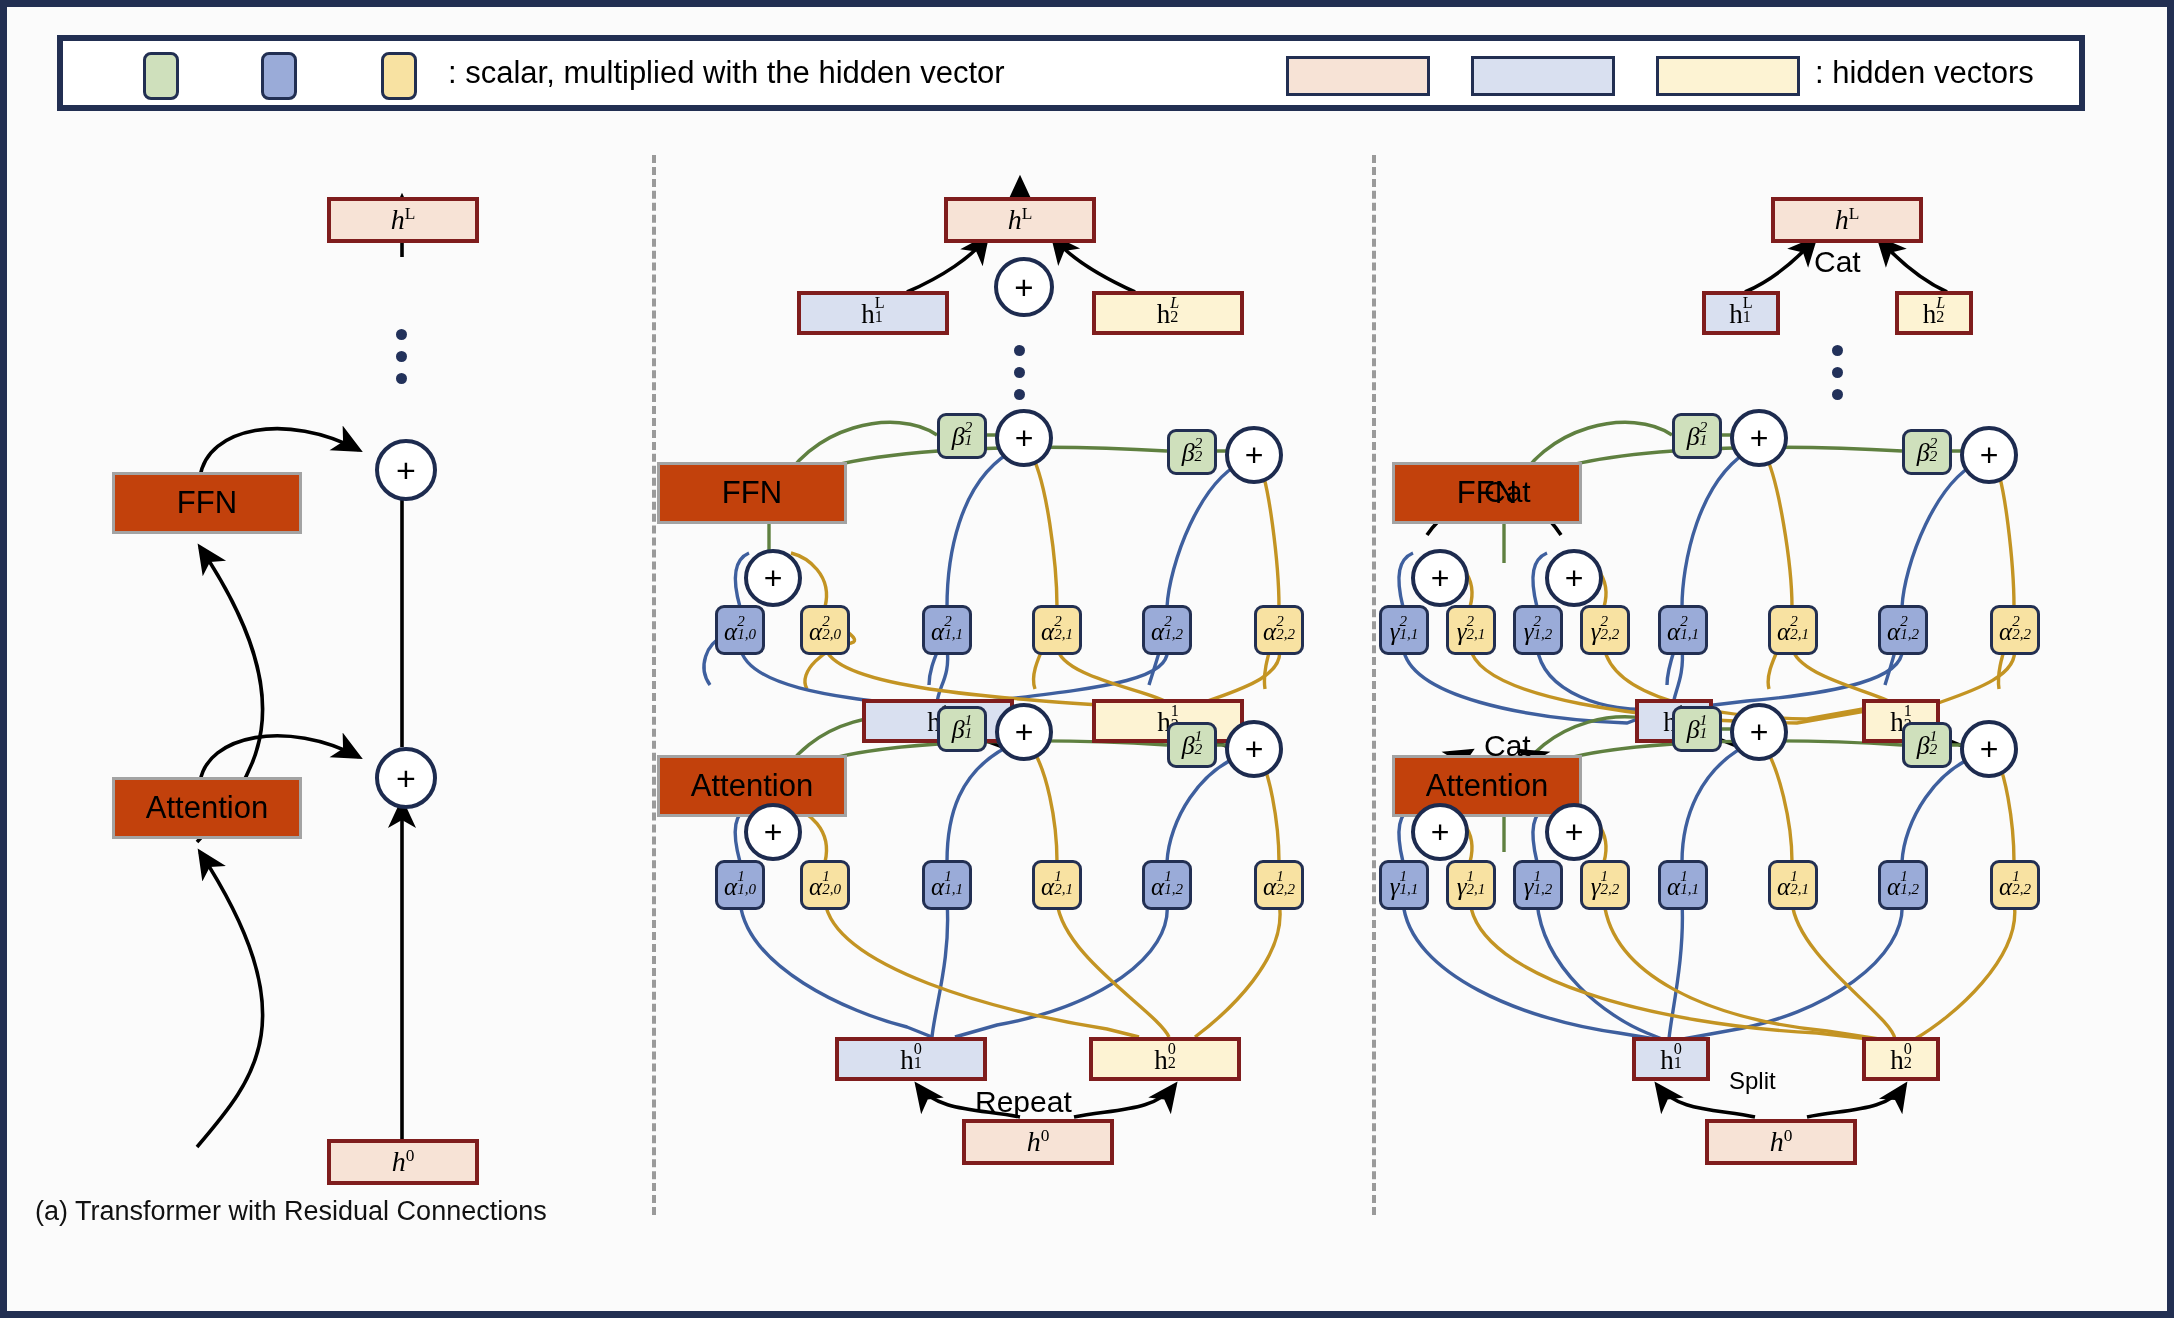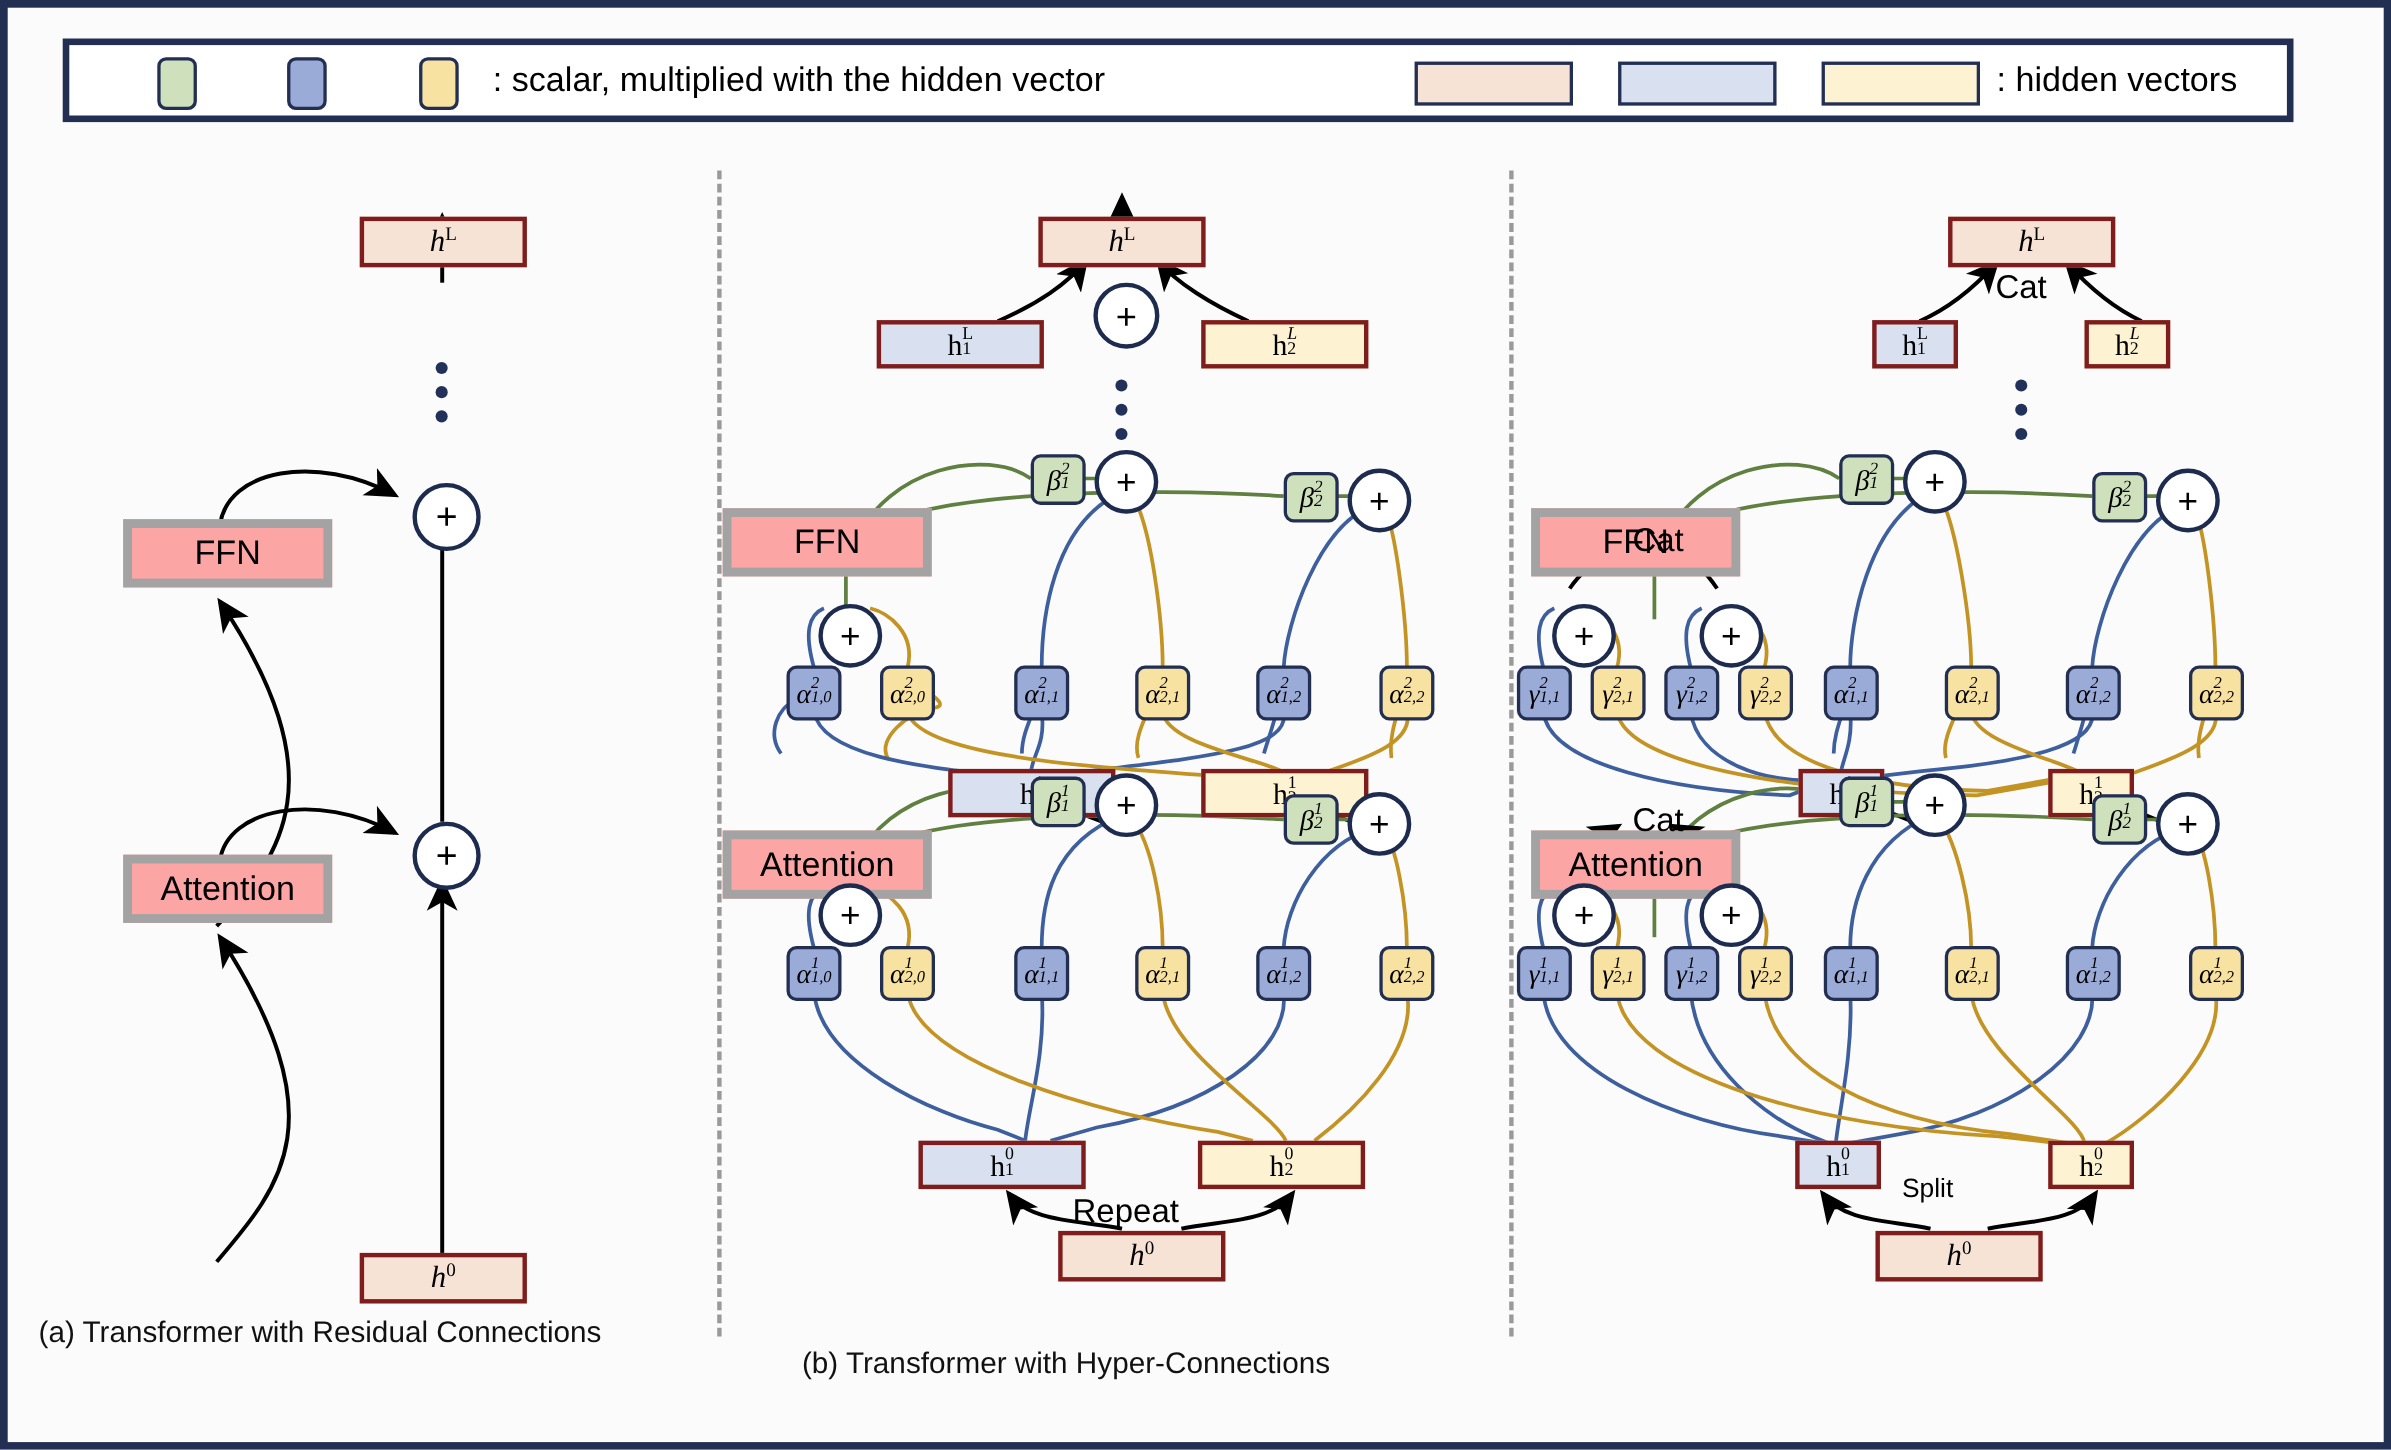--- a/index.html
+++ b/index.html
@@ -15,21 +15,21 @@
   .lg-sw.vec{width:144px;height:40px;top:15px;}
   .lg-txt{position:absolute;top:50%;transform:translateY(-50%);font-size:31px;color:#000;white-space:nowrap;}
 
   
   .vdiv{position:absolute;width:0;border-left:4px dashed #9a9a9a;}
 
   
   .vbox{position:absolute;border:4px solid #7f1d1d;box-sizing:border-box;
         display:flex;align-items:center;justify-content:center;
         font-family:"Liberation Serif",serif;color:#000;}
-  .wbox{position:absolute;border:8px solid #a3a3a3;box-sizing:border-box;background:#fca5a5;
+  .wbox{position:absolute;border:3px solid #a3a3a3;box-sizing:border-box;background:#c2410c;
         display:flex;align-items:center;justify-content:center;
         font-family:"Liberation Sans",sans-serif;font-size:31px;color:#000;}
   .scal{position:absolute;border:3px solid #222f52;border-radius:9px;box-sizing:border-box;
         display:flex;align-items:center;justify-content:center;
         font-family:"Liberation Serif",serif;font-style:italic;color:#000;}
   .plus{position:absolute;border:4px solid #1d2b4f;border-radius:50%;background:#fff;
         display:flex;align-items:center;justify-content:center;
         font-family:"Liberation Sans",sans-serif;color:#000;line-height:1;}
   .dots{position:absolute;display:flex;flex-direction:column;align-items:center;gap:11px;}
   .dots i{display:block;width:11px;height:11px;border-radius:50%;background:#22315a;}
@@ -508,15 +508,14 @@
   </div>
   <div class="vbox" style="left:1855px;top:1030px;width:78px;height:44px;background:#fdf3d3;font-size:27px;">
     <span>h<span class="ss"><span class="up">0</span><span>2</span></span></span>
   </div>
   <div class="lbl" style="left:1722px;top:1060px;font-size:24px;">Split</div>
   <div class="vbox" style="left:1698px;top:1112px;width:152px;height:46px;background:#f7e3d6;font-size:28px;">
     <span><i style="font-style:italic">h</i><sup style="font-style:normal">0</sup></span>
   </div>
 
   <div class="cap" style="left:28px;top:1189px;">(a) Transformer with Residual Connections</div>
-  <div class="cap" style="left:722px;top:1217px;">(b) Transformer with Hyper-Connections</div>
 
 </div>
 
 </body></html>

